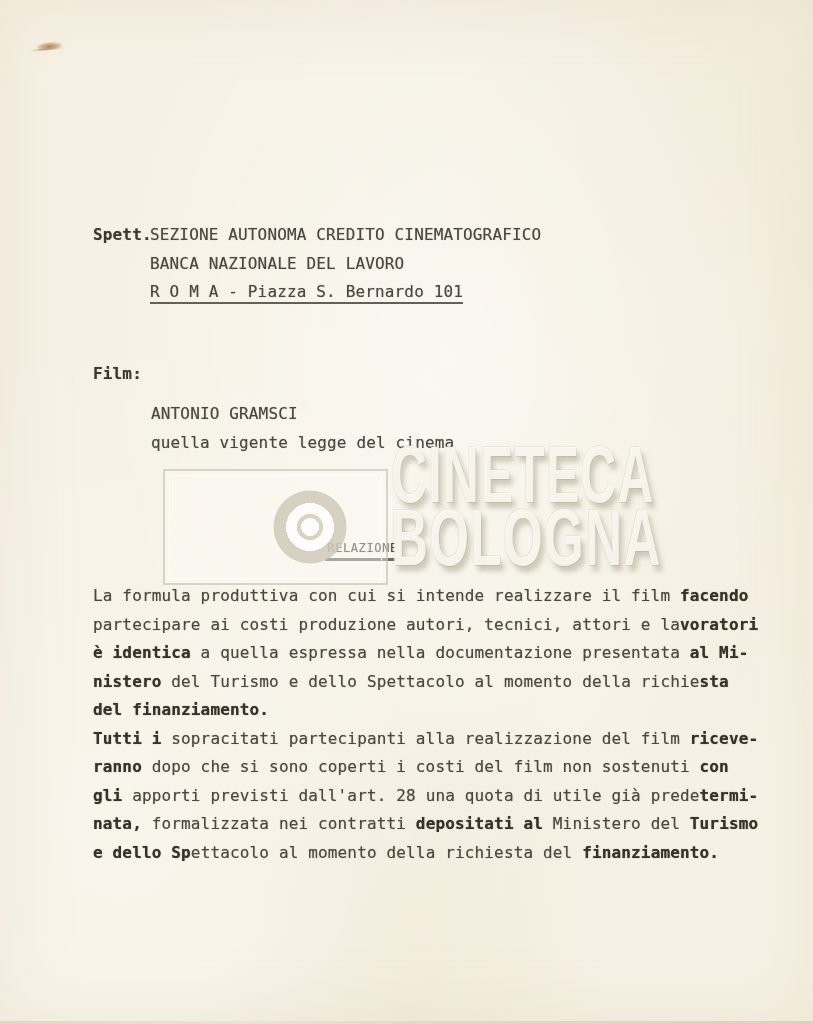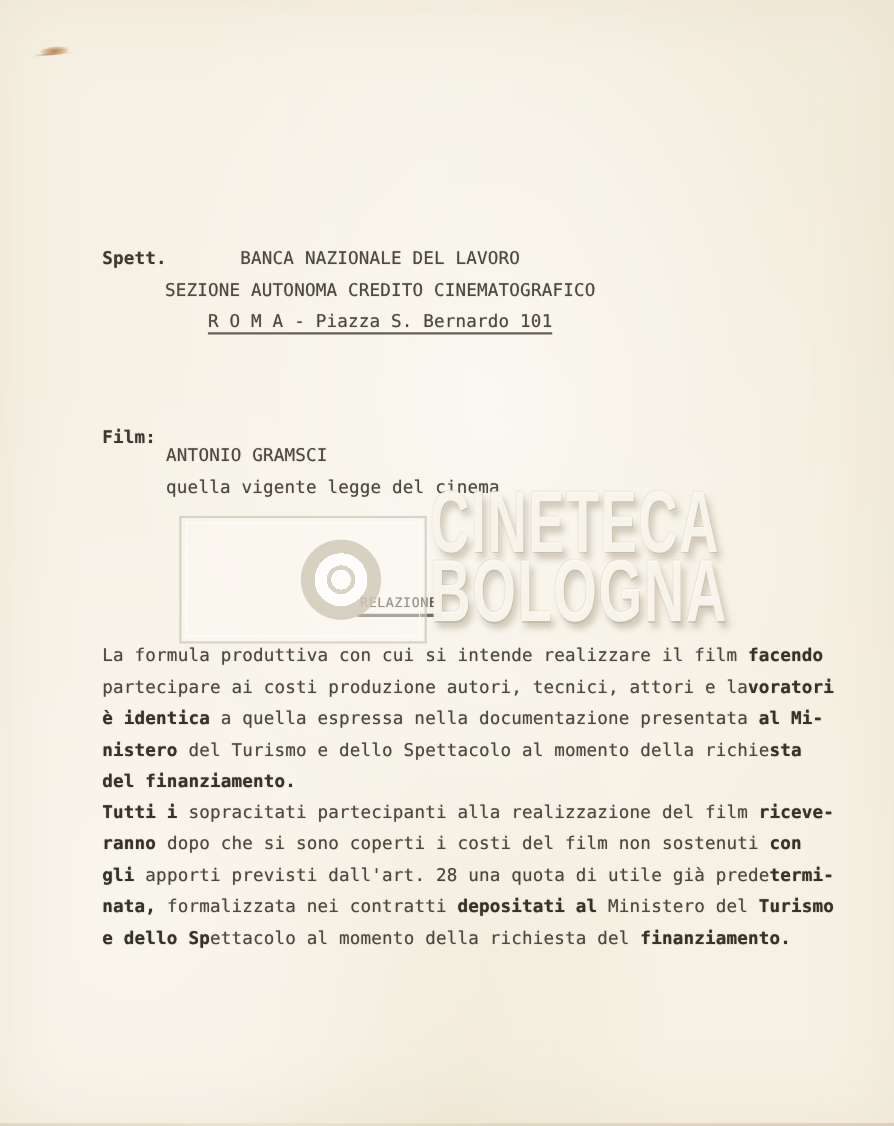--- a/index.html
+++ b/index.html
@@ -42,24 +42,24 @@
     letter-spacing:0.15px;
   }
   .b{font-weight:bold;color:#363229;text-shadow:0 0 1px rgba(54,50,41,0.7);}
   .label{position:absolute;left:93px;font-weight:bold;color:#3d3930;}
   .col .line{height:28.5px;line-height:28.5px;}
   .recipient .col{position:absolute;left:150px;top:0;}
   .film .col{position:absolute;left:151px;top:0;margin-top:40px;}
   .film .col .line{height:29px;line-height:29px;}
   .underline{border-bottom:2px solid rgba(74,69,60,0.85);padding-bottom:1px;}
   .block{position:absolute;}
-  .recipient{left:0;top:221px;width:813px;height:90px;text-align:center;}
+  .recipient{left:0;top:221px;width:813px;height:90px;}
   .recipient .label{top:0;line-height:28.5px;}
   .film{left:0;top:359px;width:813px;height:125px;}
-  .film .label{top:0;line-height:29px;margin-top:24px;}
+  .film .label{top:0;line-height:29px;}
   .title{
     position:absolute;left:294px;top:527px;height:26px;
     font-size:12px;letter-spacing:0.6px;
   }
   .title .underline{border-bottom:3px solid rgba(79,74,64,0.8);padding:0 4px 3px 2px;}
   .body-text{position:absolute;left:93px;top:582px;width:670px;}
   .body-text .line{height:28.5px;line-height:28.5px;}
   
   .watermark{position:absolute;left:0;top:0;width:813px;height:878px;pointer-events:none;z-index:5;}
   .wm-frame{
@@ -98,21 +98,21 @@
 </style>
 </head>
 <body>
 
 <div class="page">
 
   <div class="stain"></div>
 
   <div class="block recipient tw">
     <div class="label">Spett.</div>
-    <div class="col"><div class="line"><span>BANCA NAZIONALE DEL LAVORO</span></div><div class="line"><span>SEZIONE AUTONOMA CREDITO CINEMATOGRAFICO</span></div><div class="line"><span class="underline"><span>R O M A - Piazza S. Bernardo 101</span></span></div></div>
+    <div class="col"><div class="line"><span>SEZIONE AUTONOMA CREDITO CINEMATOGRAFICO</span></div><div class="line"><span>BANCA NAZIONALE DEL LAVORO</span></div><div class="line"><span class="underline"><span>R O M A - Piazza S. Bernardo 101</span></span></div></div>
   </div>
 
   <div class="block film tw">
     <div class="label">Film:</div>
     <div class="col"><div class="line"><span>ANTONIO GRAMSCI</span></div><div class="line"><span>quella vigente legge del cinema</span></div></div>
   </div>
 
   <div class="title tw">
     <span class="underline">RELAZIONE</span>
   </div>

